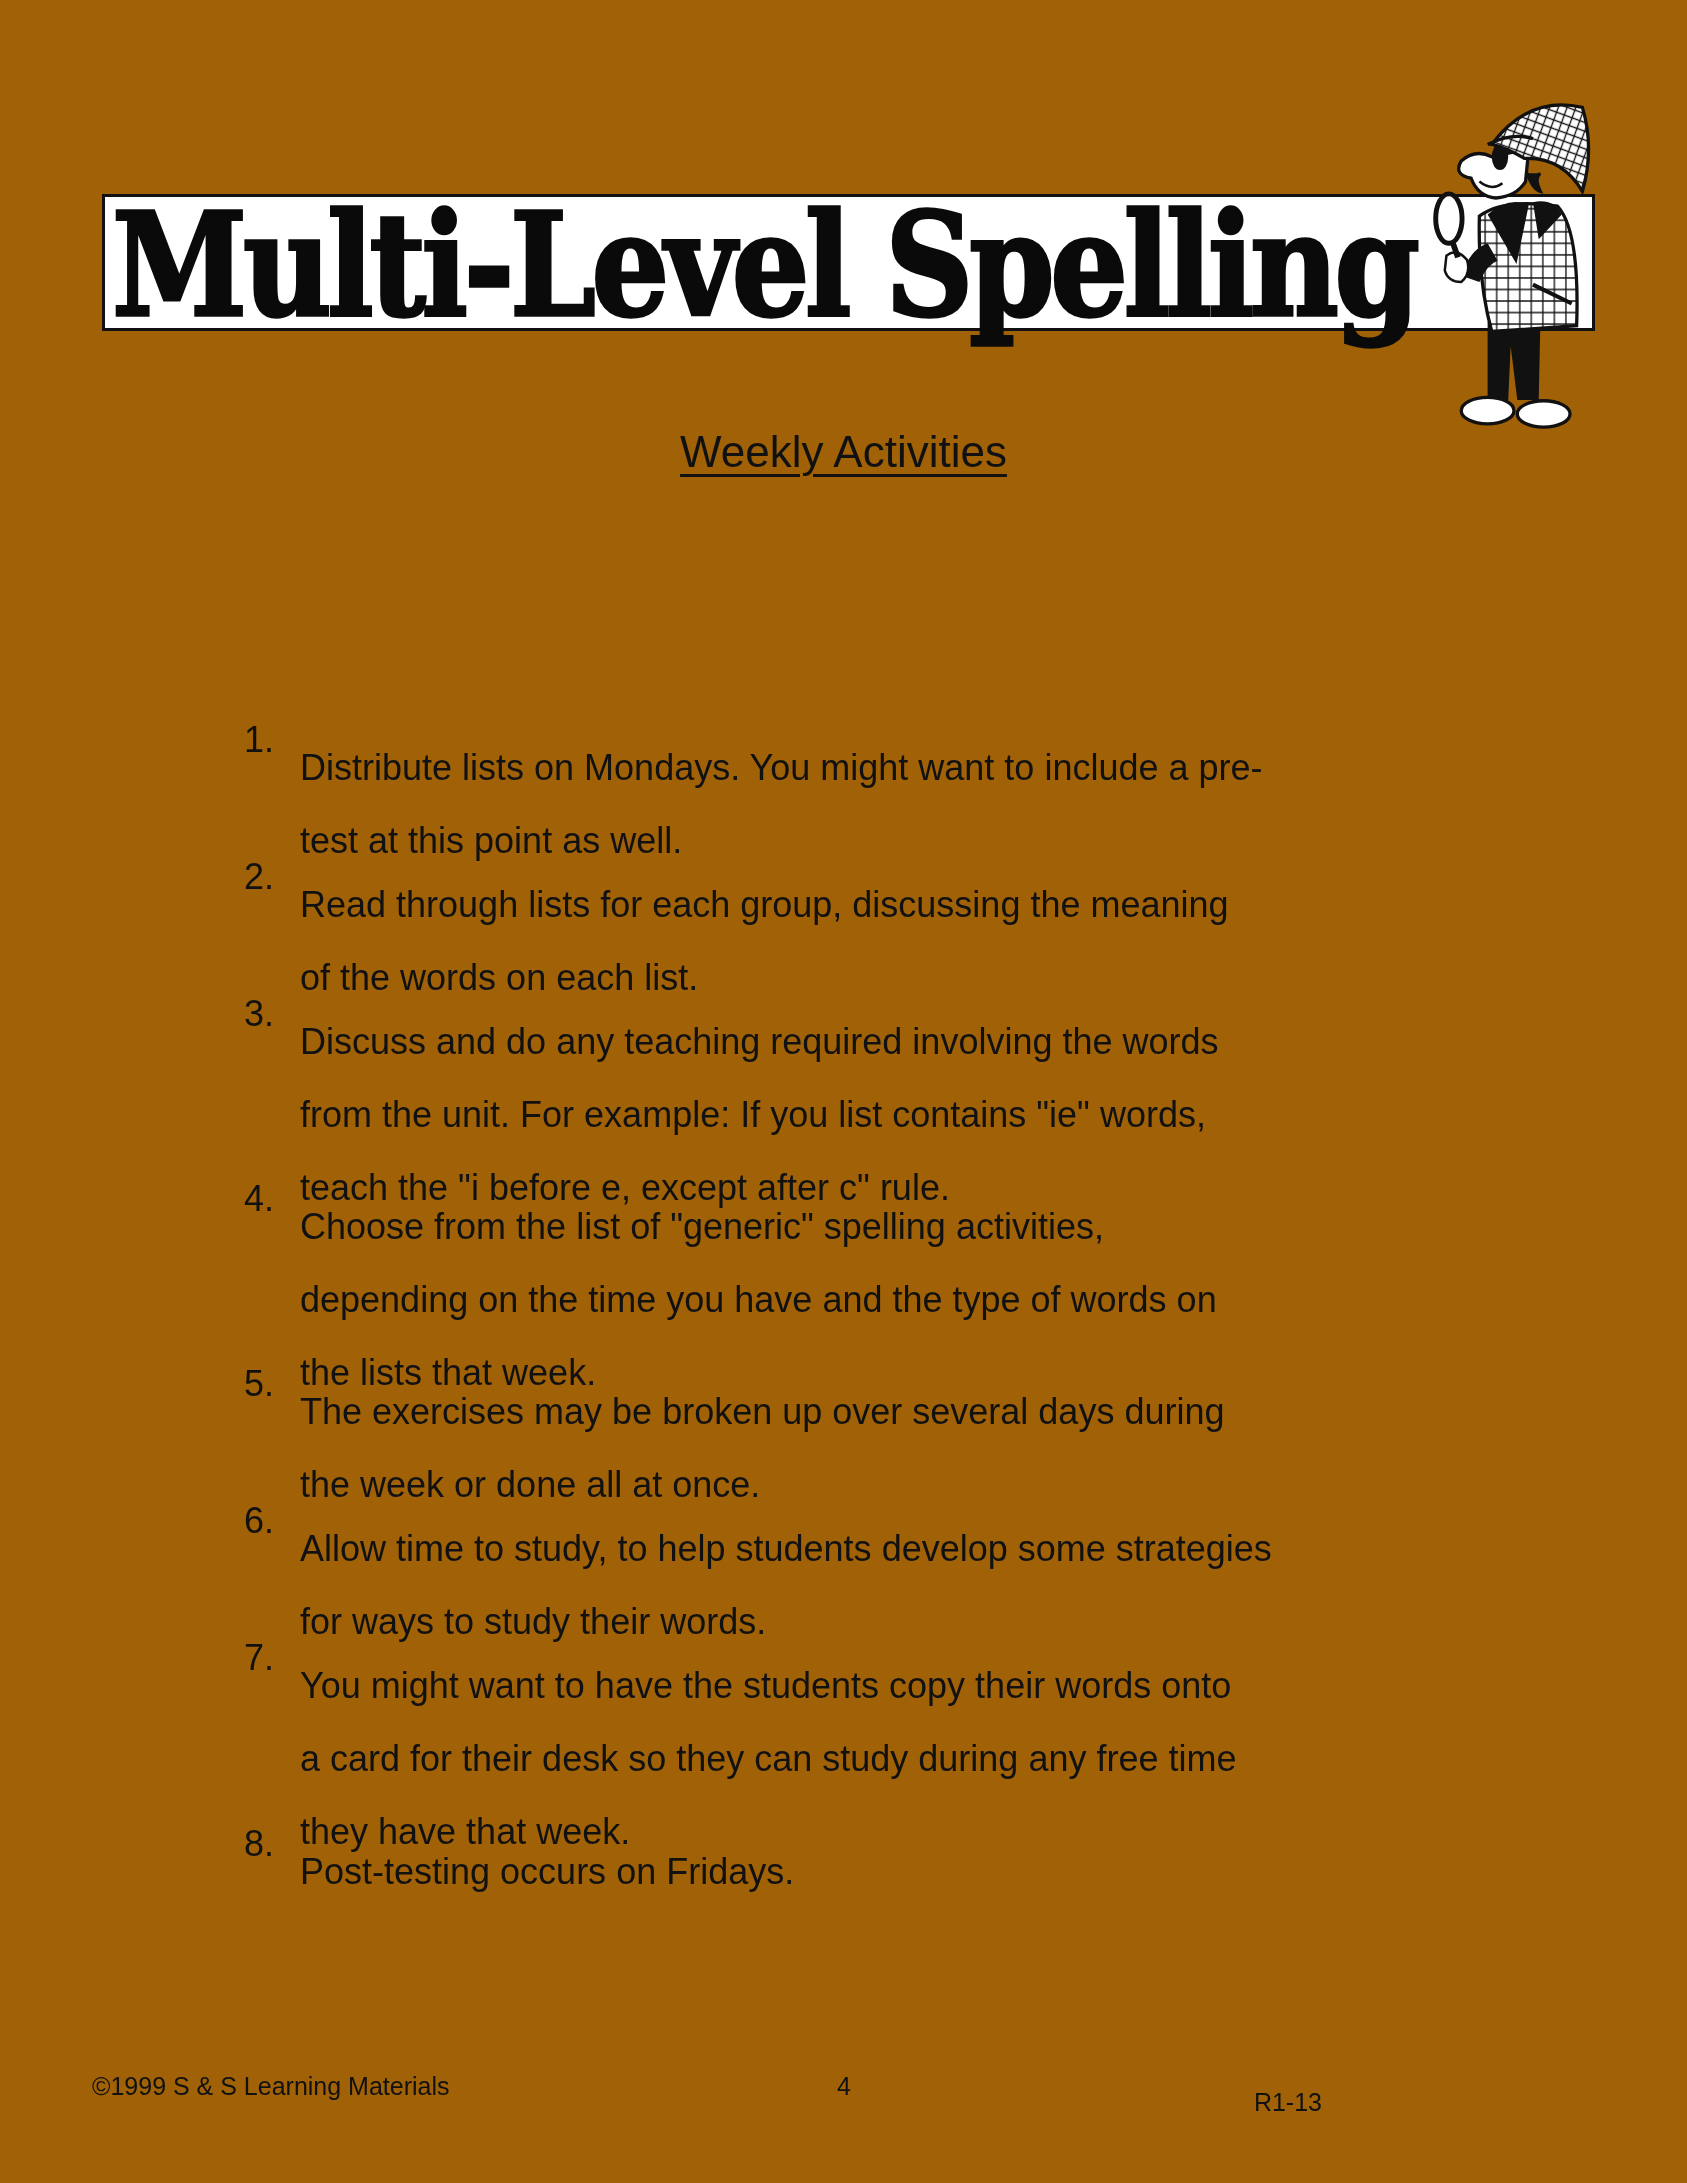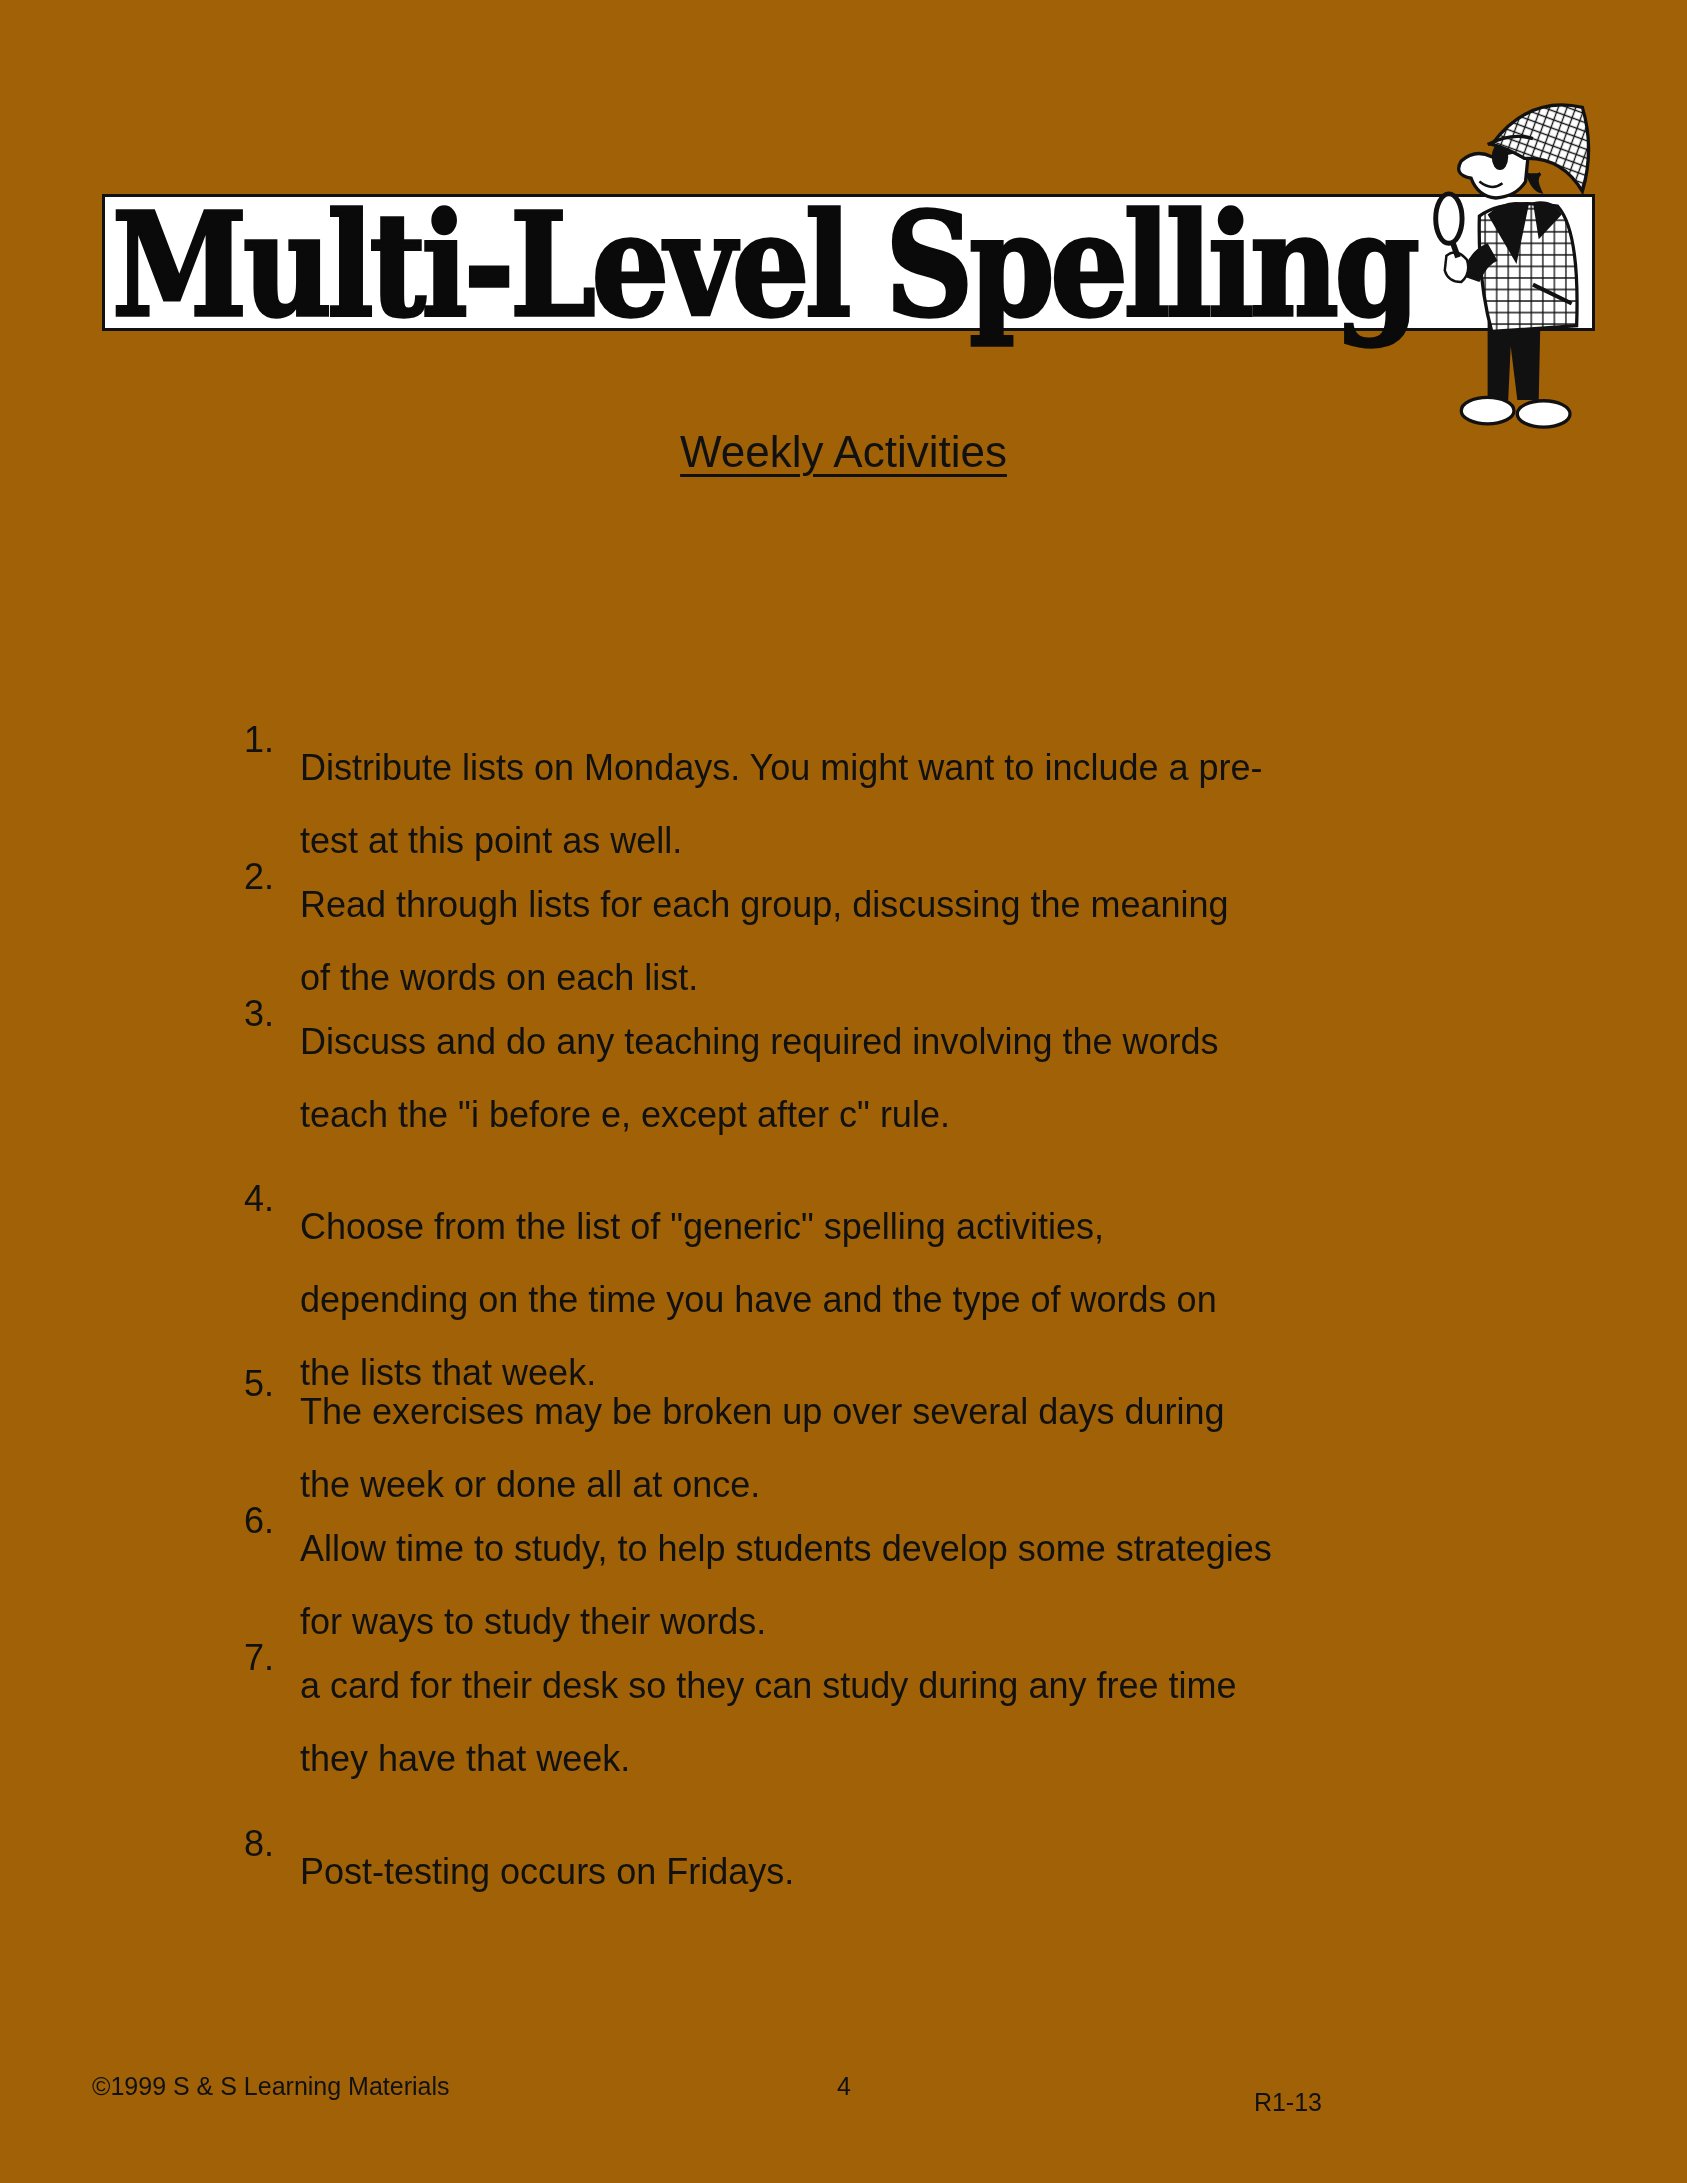--- a/index.html
+++ b/index.html
@@ -114,20 +114,21 @@
     <div class="item-lines">
       <span class="line">Read through lists for each group, discussing the meaning</span>
       <span class="line">of the words on each list.</span>
     </div>
   </div>
 
   <div class="item body-text" style="top:991px">
     <span class="item-number">3.</span>
     <div class="item-lines">
       <span class="line">Discuss and do any teaching required involving the words</span>
+      <span class="line">from the unit.  For example:  If you list contains "ie" words,</span>
       <span class="line">teach the "i before e, except after c" rule.</span>
     </div>
   </div>
 
   <div class="item body-text" style="top:1176px">
     <span class="item-number">4.</span>
     <div class="item-lines">
       <span class="line">Choose from the list of "generic" spelling activities,</span>
       <span class="line">depending on the time you have and the type of words on</span>
       <span class="line">the lists that week.</span>
@@ -146,20 +147,21 @@
     <span class="item-number">6.</span>
     <div class="item-lines">
       <span class="line">Allow time to study, to help students develop some strategies</span>
       <span class="line">for ways to study their words.</span>
     </div>
   </div>
 
   <div class="item body-text" style="top:1635px">
     <span class="item-number">7.</span>
     <div class="item-lines">
+      <span class="line">You might want to have the students copy their words onto</span>
       <span class="line">a card for their desk so they can study during any free time</span>
       <span class="line">they have that week.</span>
     </div>
   </div>
 
   <div class="item body-text" style="top:1821px">
     <span class="item-number">8.</span>
     <div class="item-lines">
       <span class="line">Post-testing occurs on Fridays.</span>
     </div>

